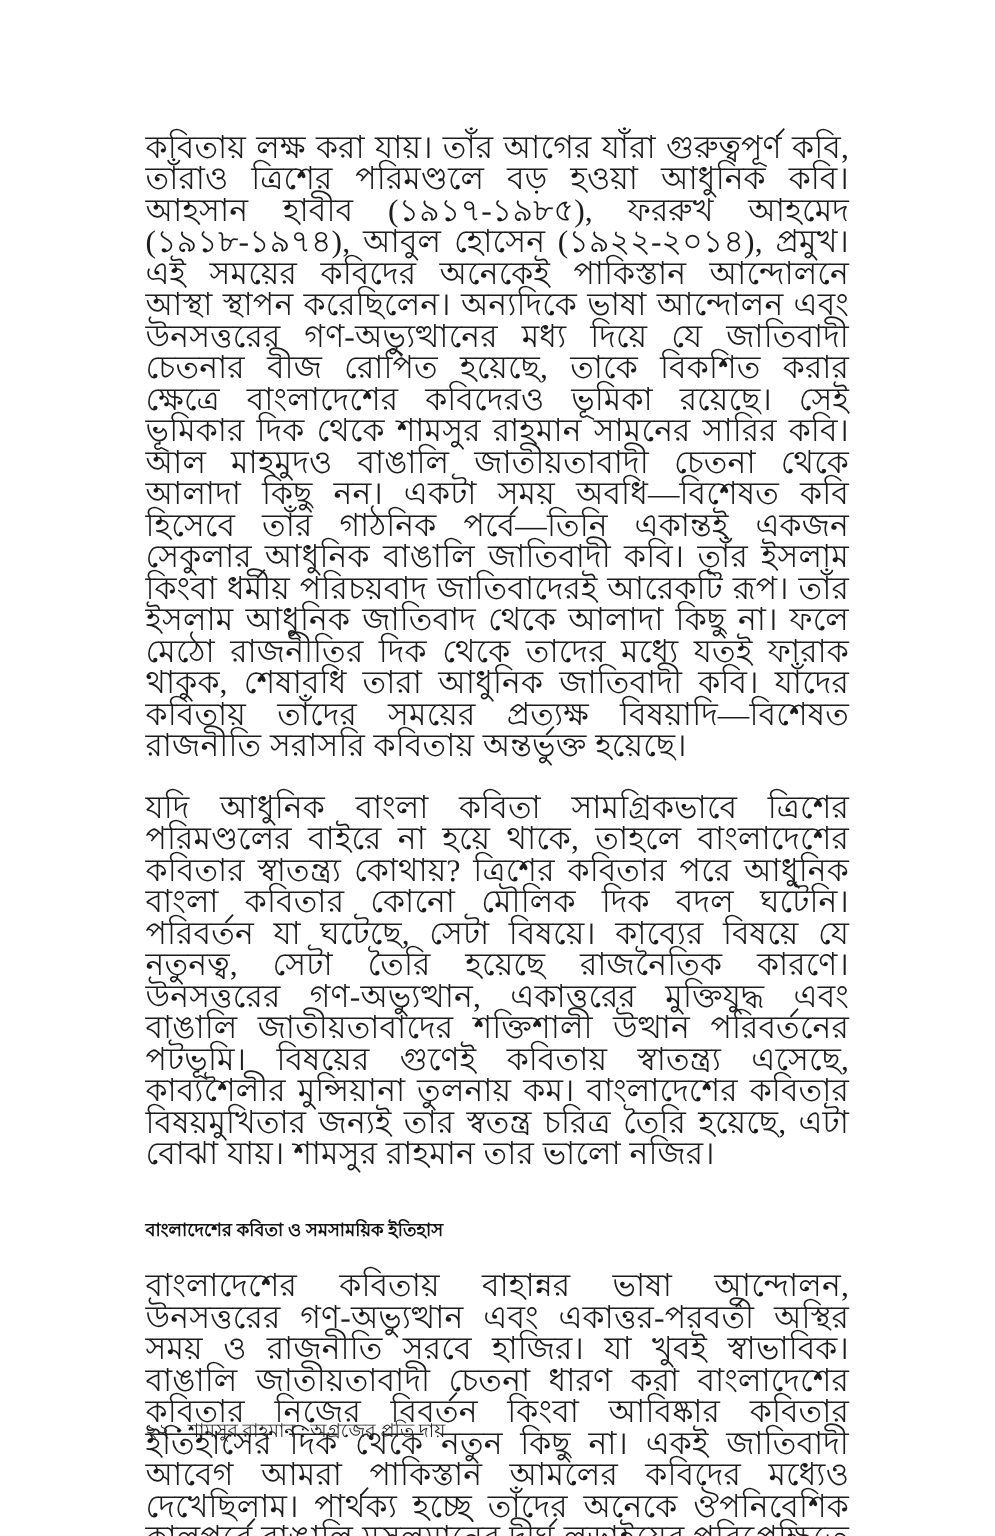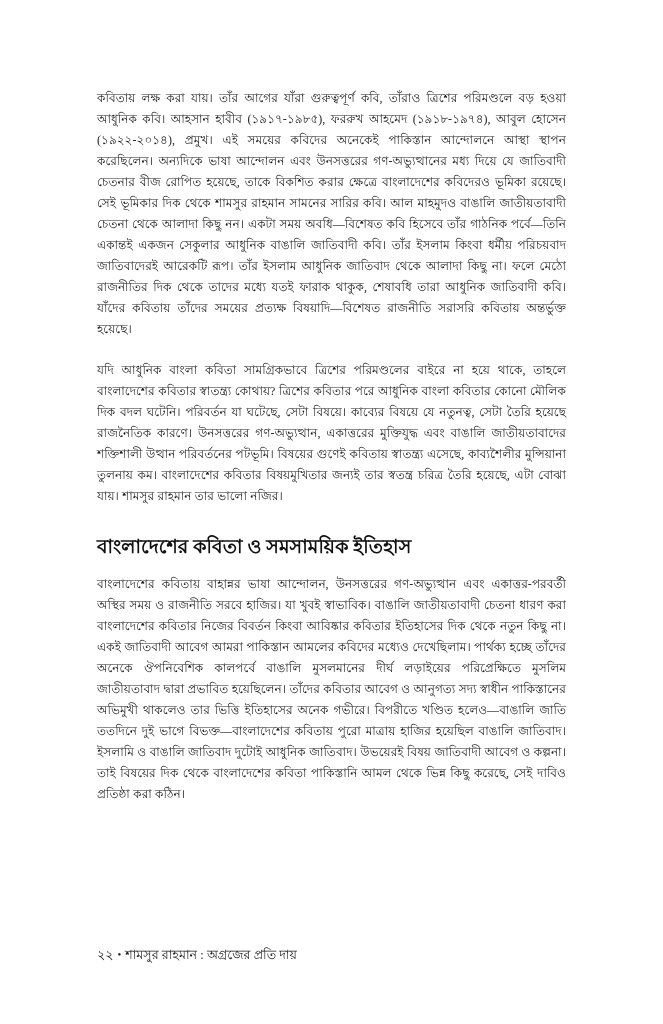--- a/index.html
+++ b/index.html
@@ -22,36 +22,36 @@
     overflow: hidden;
   }
   .content {
     position: absolute;
     left: 97px;
     top: 88px;
     width: 469px;
   }
   .para {
     margin: 0 0 20px 0;
-    font-size: 12px;
+    font-size: 21px;
     line-height: 21.0px;
     text-align: justify;
     text-justify: inter-word;
     word-spacing: 0.02em;
     letter-spacing: 0.005em;
     color: #1c1c1c;
     -webkit-hyphens: none;
     hyphens: none;
   }
   .para:last-of-type {
     margin-bottom: 16px;
   }
   .section-heading {
     margin: 28px 0 15px 0;
-    font-size: 19px;
+    font-size: 12px;
     line-height: 24px;
     font-weight: bold;
     text-align: left;
     color: #111111;
     letter-spacing: 0.005em;
   }
   .footer {
     position: absolute;
     left: 97px;
     top: 946px;

